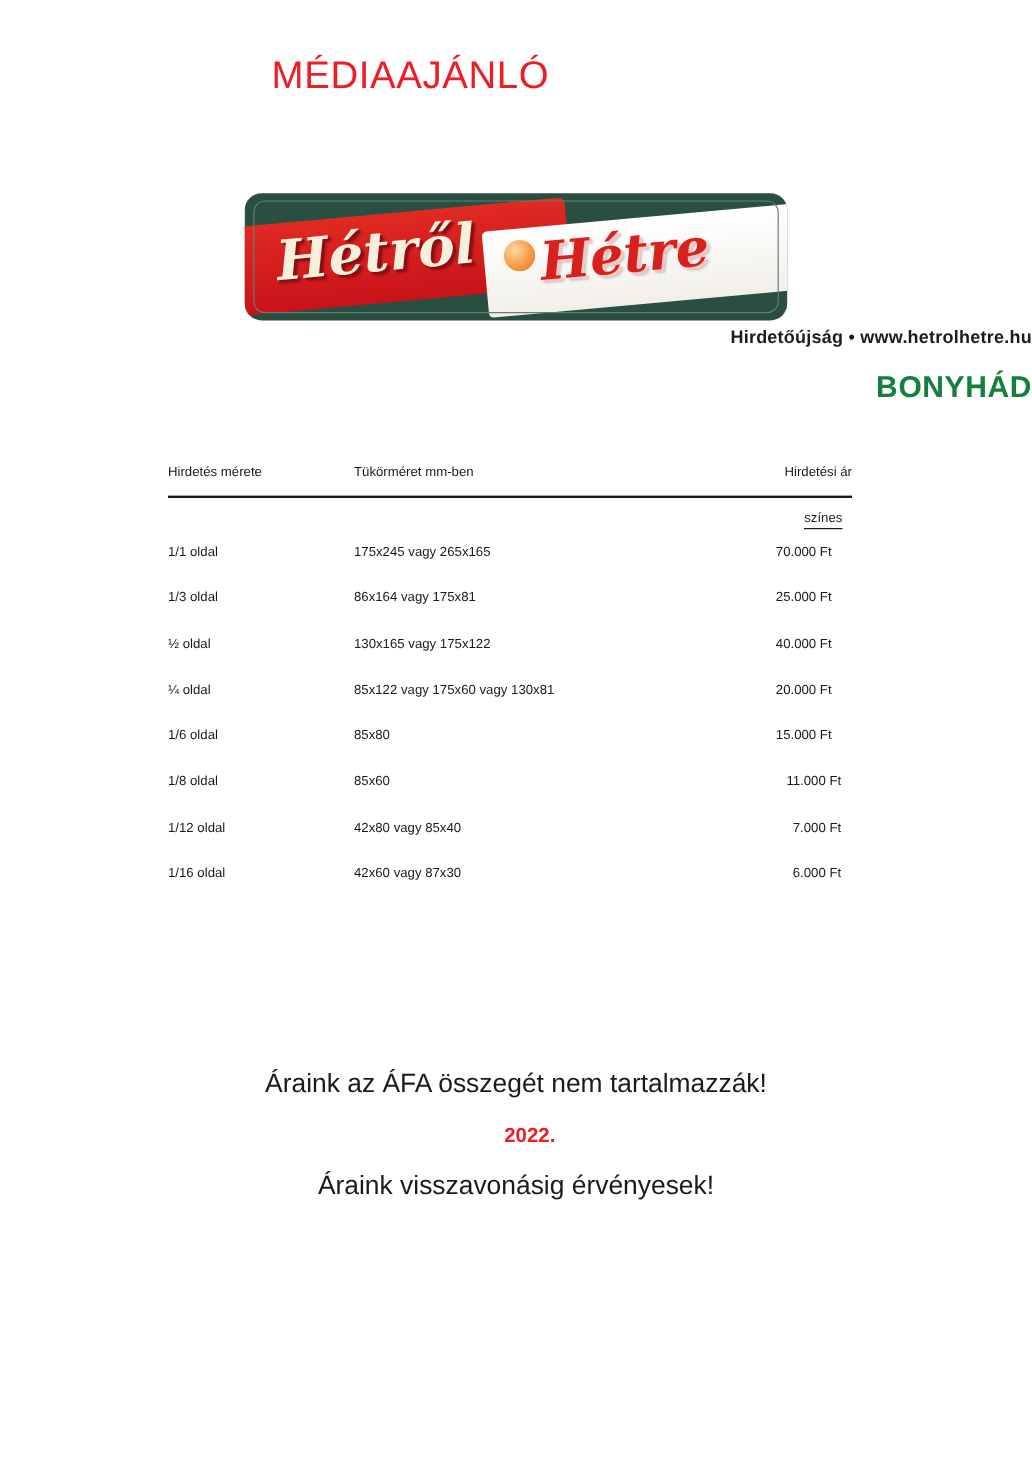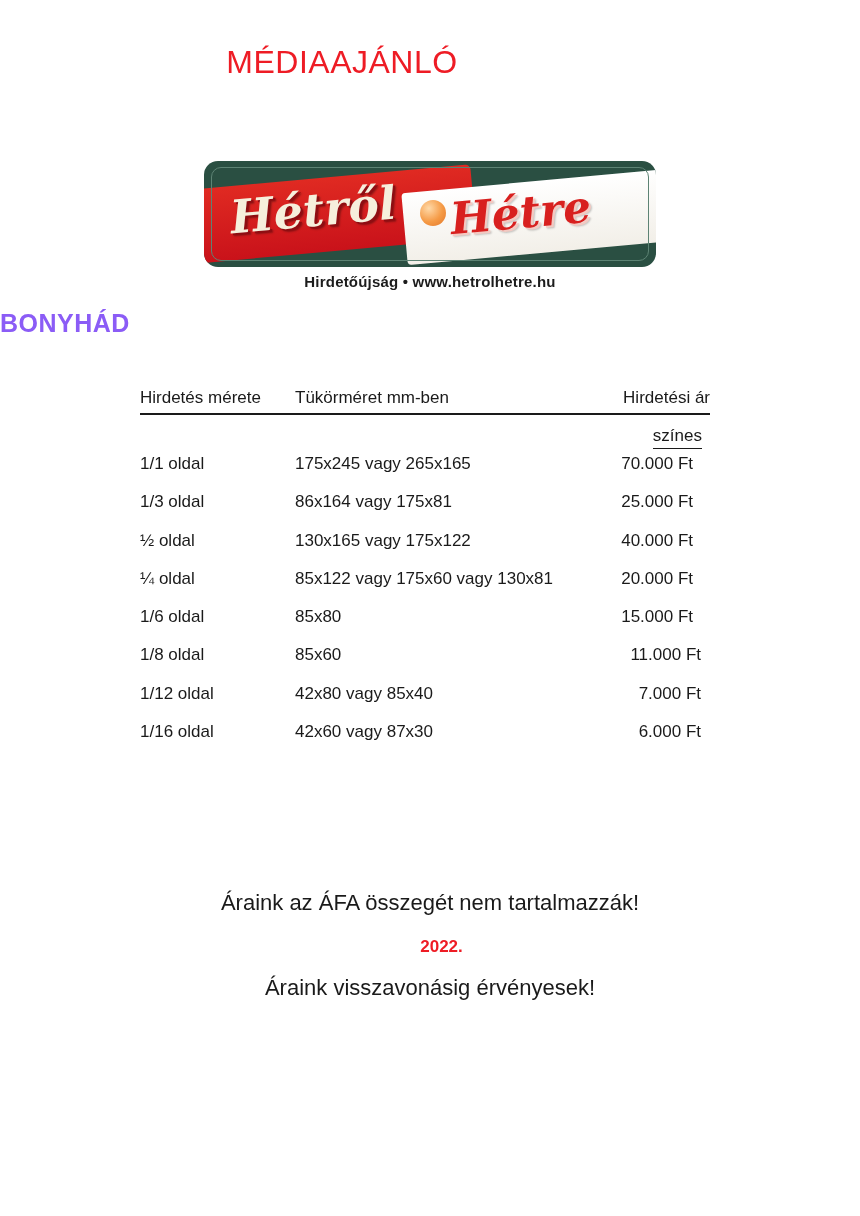--- a/index.html
+++ b/index.html
@@ -111,47 +111,47 @@
     top: 26px;
     font-size: 44px;
     color: #d8201f;
     text-shadow: 2px 2px 0 #f3c9c2, 3px 3px 2px rgba(0,0,0,.22);
   }
   .logo-tagline {
     position: absolute;
     top: 273px;
     left: 0;
     width: 860px;
-    text-align: center;
+    text-align: right;
     font-size: 15px;
     font-weight: bold;
     color: #1c1c1c;
     letter-spacing: 0.2px;
   }
 
   
   .city {
     position: absolute;
     top: 309px;
     left: 0;
     width: 860px;
-    text-align: left;
+    text-align: right;
     font-size: 25px;
     font-weight: bold;
-    color: #8b5cf6;
+    color: #15803d;
     letter-spacing: 0.5px;
   }
 
   
   .table-area {
     position: absolute;
     left: 140px;
     top: 388px;
     width: 570px;
-    font-size: 17px;
+    font-size: 11px;
   }
   .hdr-row {
     position: relative;
     height: 26px;
   }
   .hdr-rule {
     position: absolute;
     left: 0;
     top: 25px;
     width: 570px;

